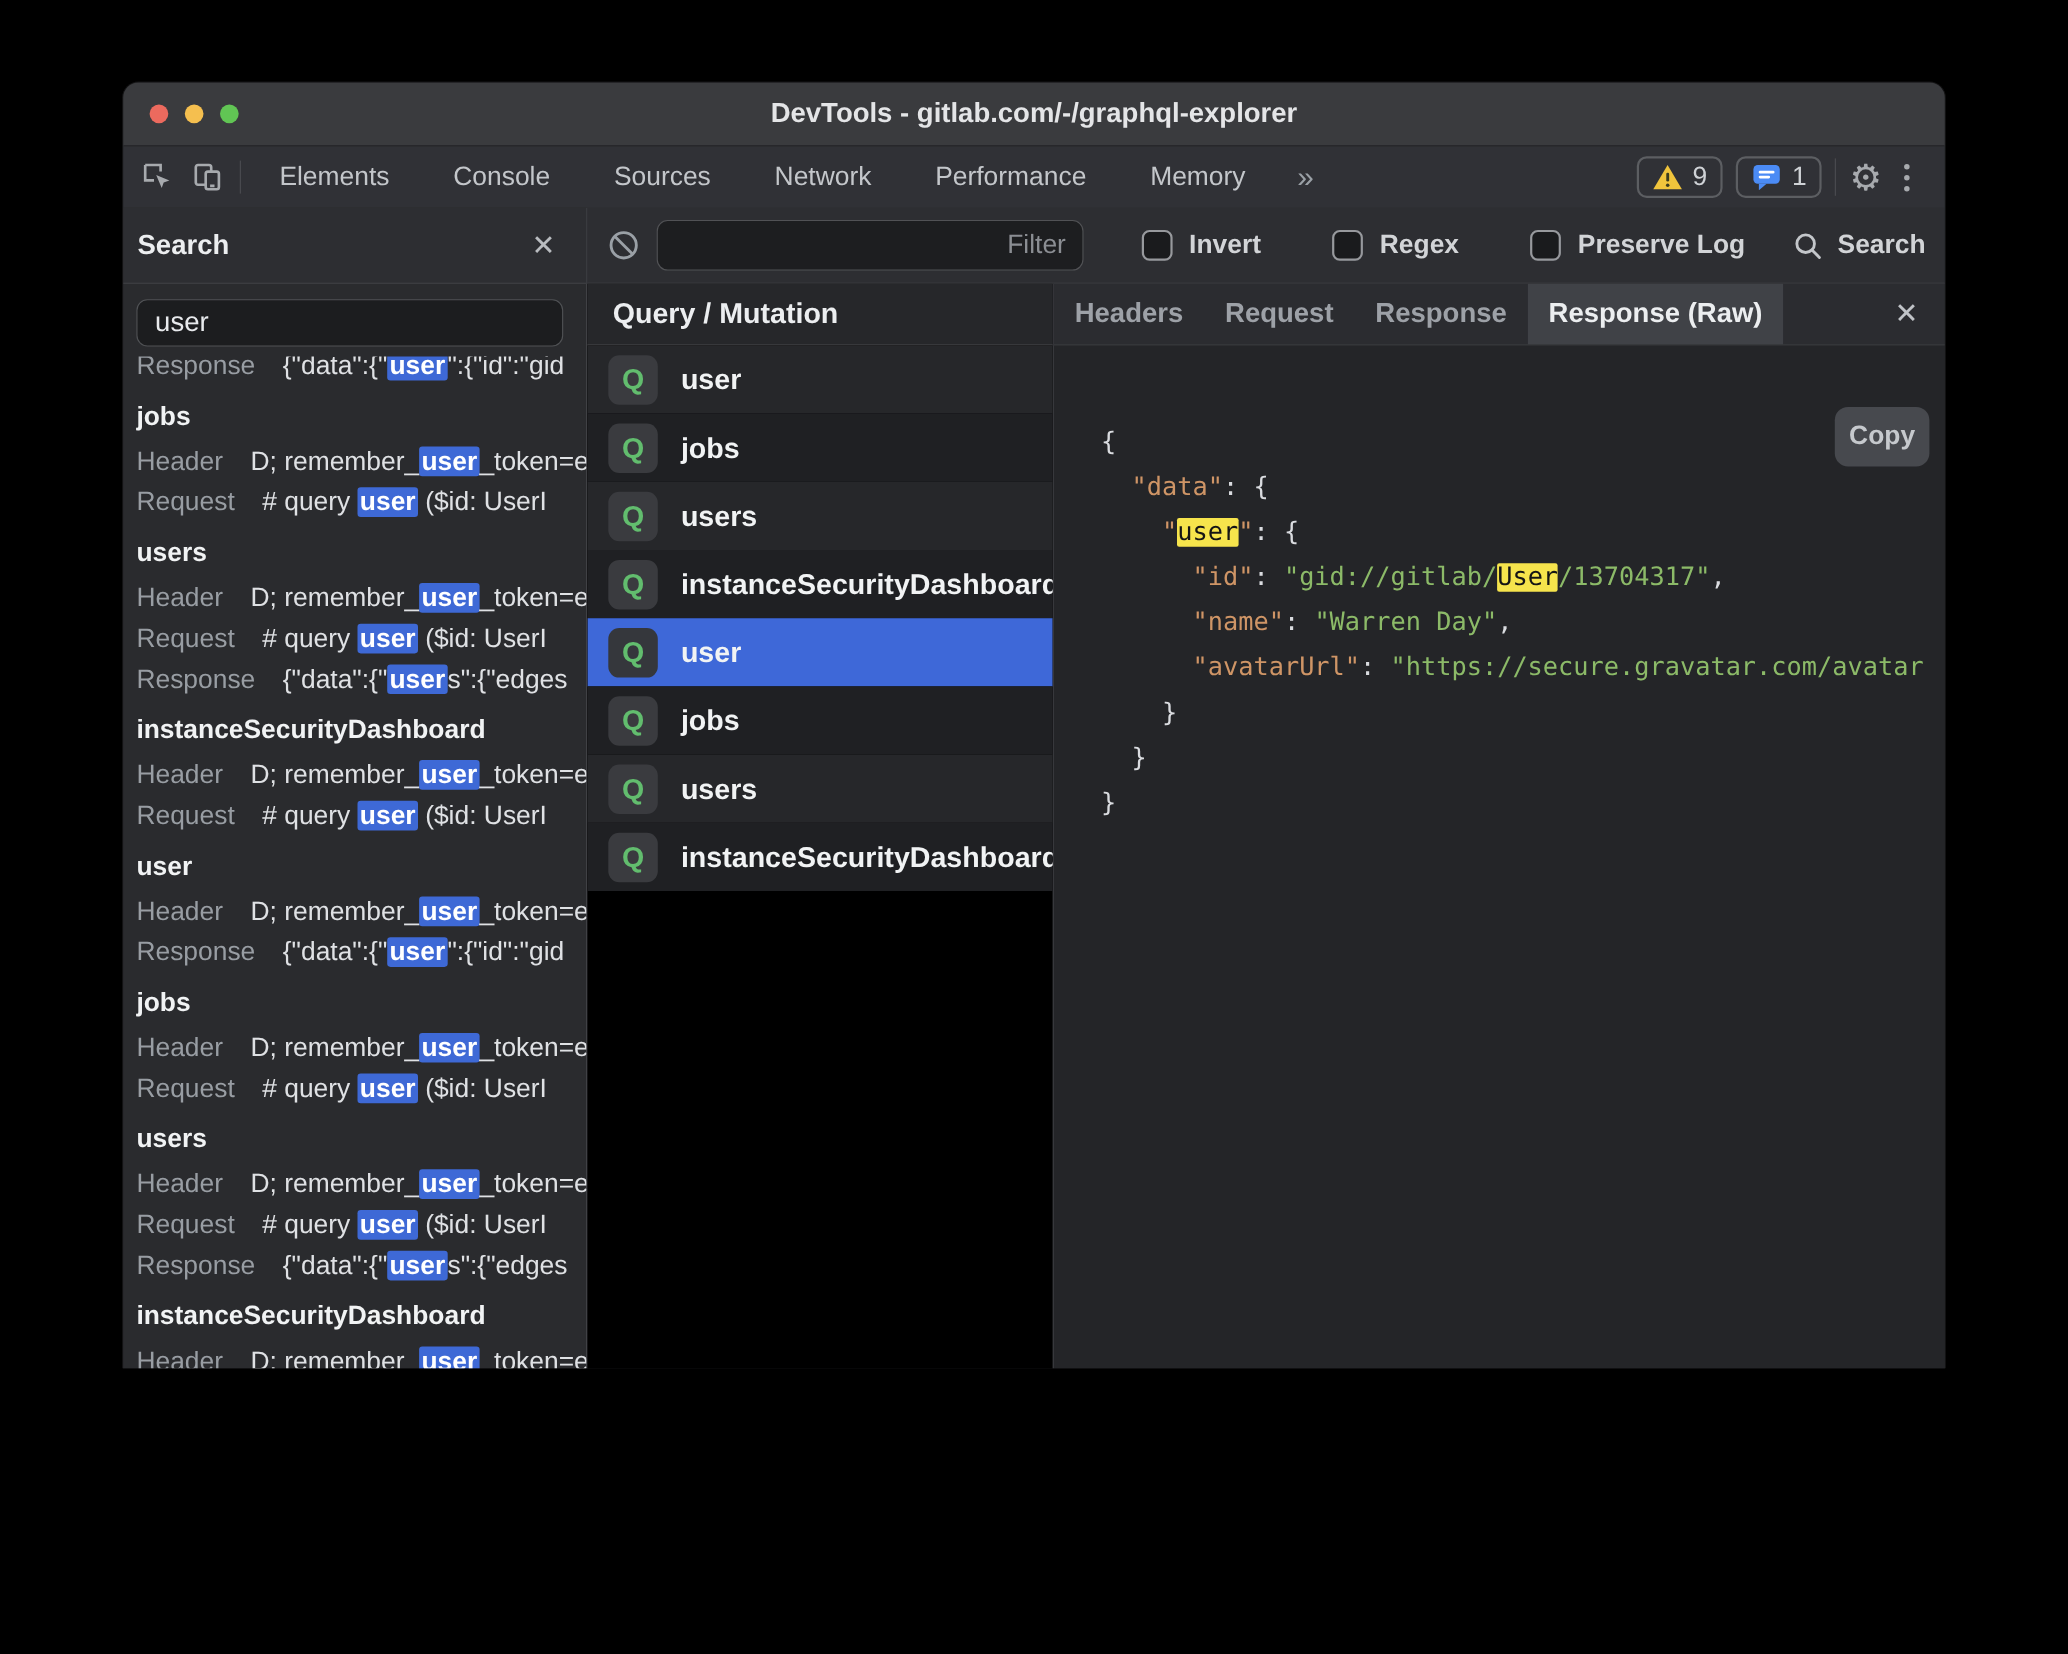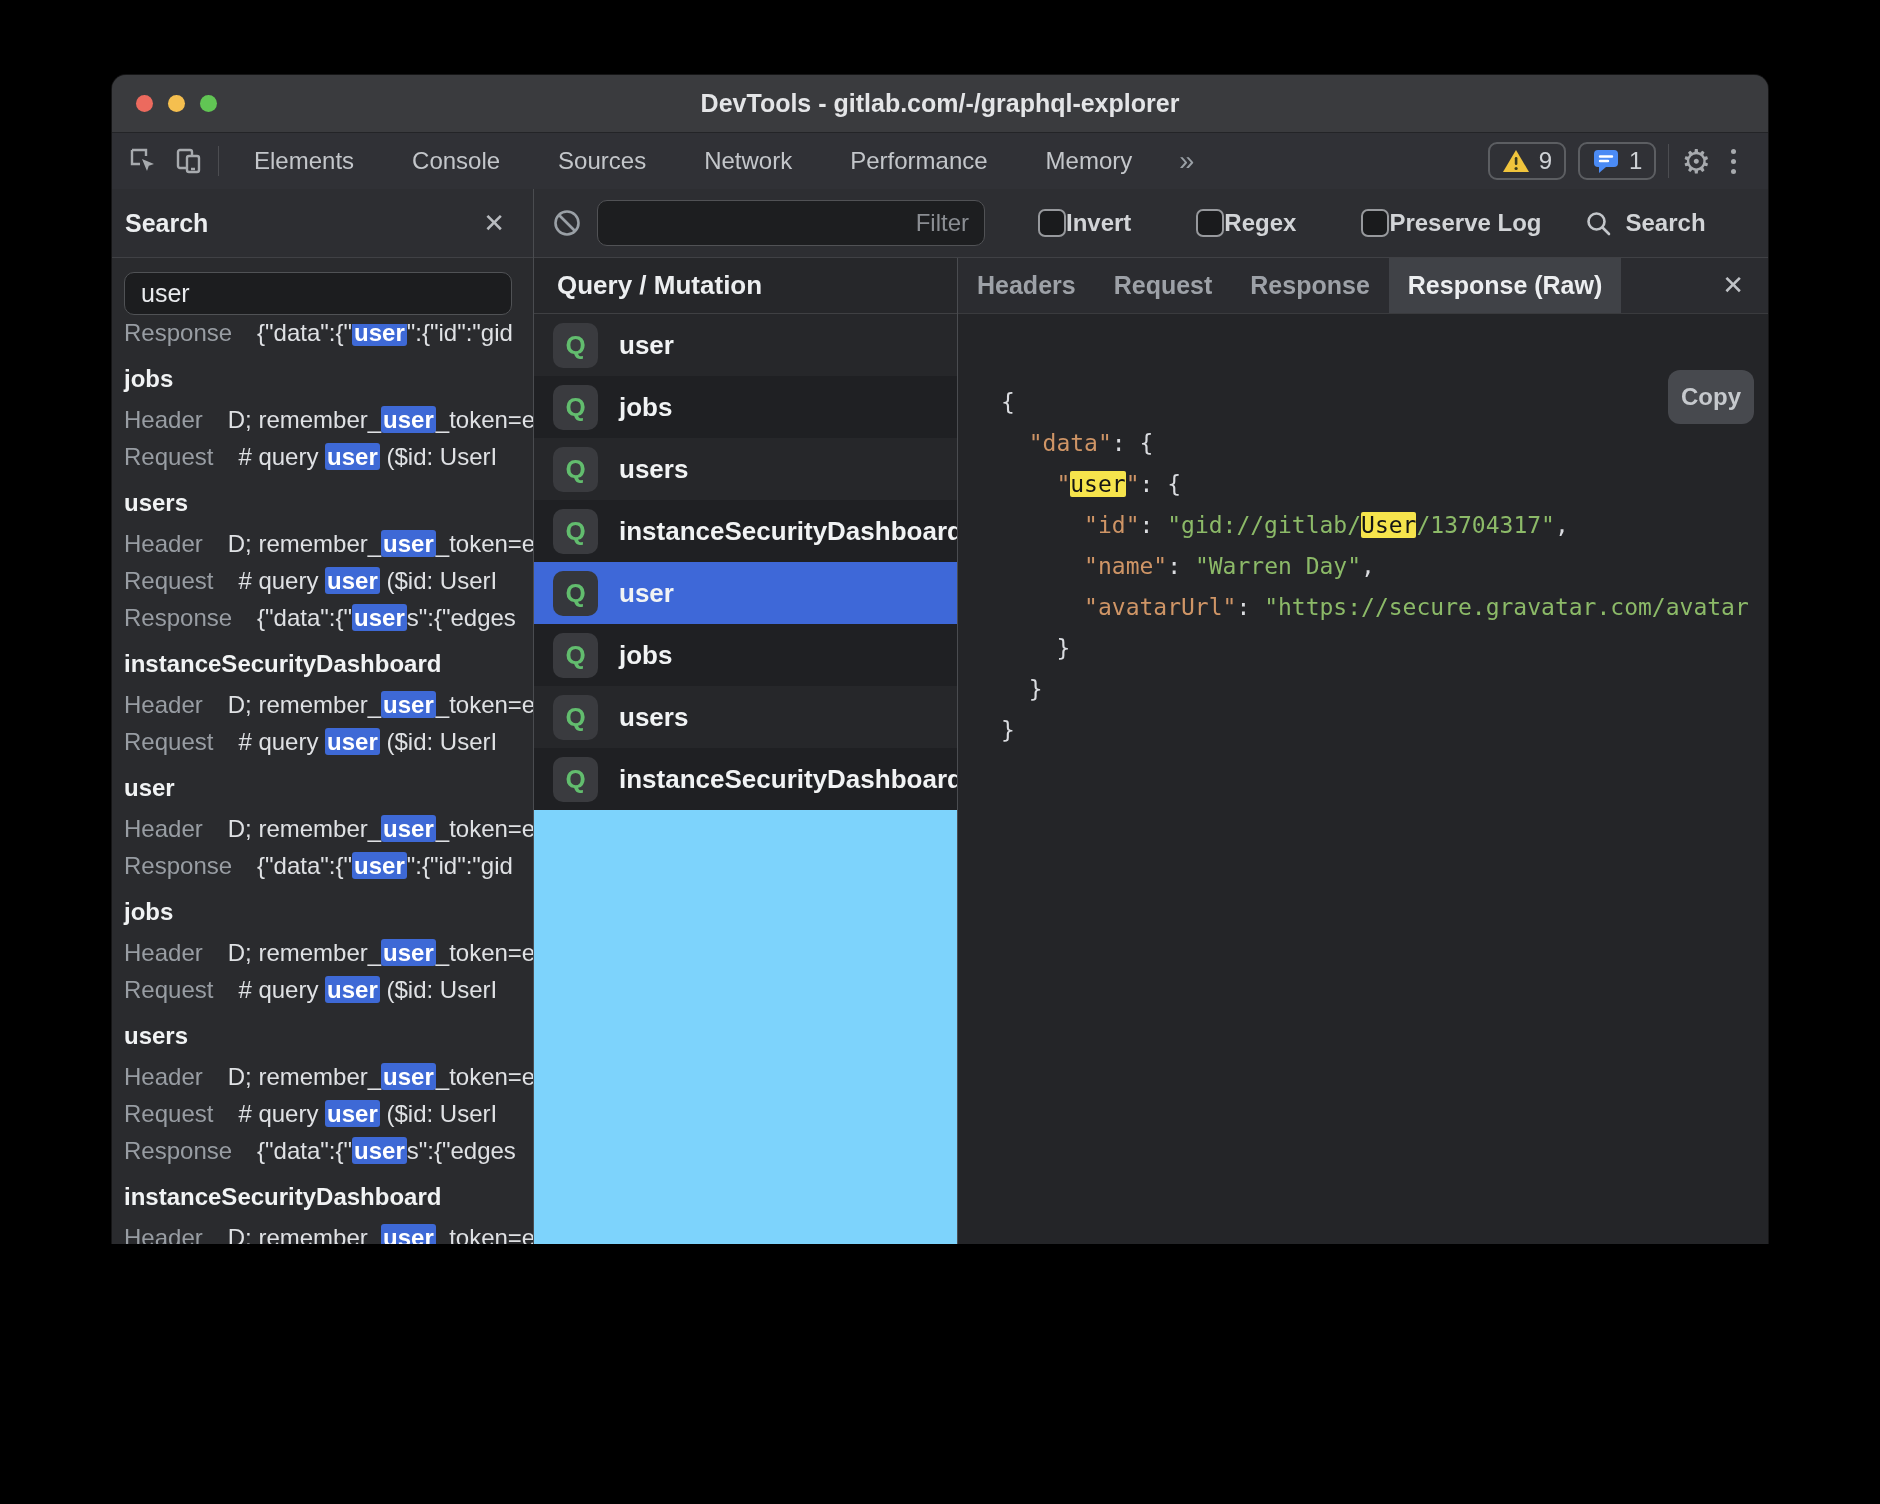--- a/index.html
+++ b/index.html
@@ -53,27 +53,27 @@
   
   .rightarea{flex:1;display:flex;flex-direction:column;min-width:0;}
   .toolbar{height:68px;flex:0 0 auto;background:#2d2e32;border-bottom:1px solid #404145;
            display:flex;align-items:center;padding-left:19px;}
   .block-ico{flex:0 0 auto;margin-right:16px;display:flex;}
   .f-input{width:356px;height:44px;background:#1d1e20;border:1px solid #515255;border-radius:10px;
            color:#e8eaed;font-size:24px;padding:0 15px;outline:none;flex:0 0 auto;
            font-family:"Liberation Sans",sans-serif;text-align:right;}
   .f-input::placeholder{color:#8b8e93;}
   .checks{display:flex;align-items:center;margin-left:33px;gap:45px;}
-  .check{display:flex;align-items:center;padding-left:20px;}
+  .check{display:flex;align-items:center;gap:15px;padding-left:20px;}
   .cbox{width:24px;height:24px;border:2px solid #97999d;border-radius:7px;background:#1a1b1d;}
   .clabel{color:#d2d4d7;font-size:24px;font-weight:600;}
   .t-search{display:flex;align-items:center;gap:13px;margin-left:44px;}
   .split{flex:1;display:flex;min-height:0;}
   
-  .qpanel{width:423px;flex:0 0 auto;background:#7dd3fc;border-right:1px solid #4a4c50;
+  .qpanel{width:423px;flex:0 0 auto;background:#000000;border-right:1px solid #4a4c50;
           display:flex;flex-direction:column;min-height:0;}
   .q-head{height:55px;flex:0 0 auto;border-bottom:1px solid #3f4043;display:flex;align-items:center;
           padding-left:23px;color:#eceef0;font-size:26px;font-weight:700;background:#26272a;}
   .q-list{flex:1;overflow:hidden;}
   .q-row{height:62px;display:flex;align-items:center;padding-left:19px;background:#26272a;}
   .q-row:nth-child(even){background:#1f2023;}
   .q-row.selected{background:#3e68d8;}
   .q-badge{width:45px;height:45px;border-radius:10px;background:#3a3b3f;color:#62bd6e;
            font-weight:700;font-size:26px;display:flex;align-items:center;justify-content:center;
            margin-right:21px;flex:0 0 auto;}

